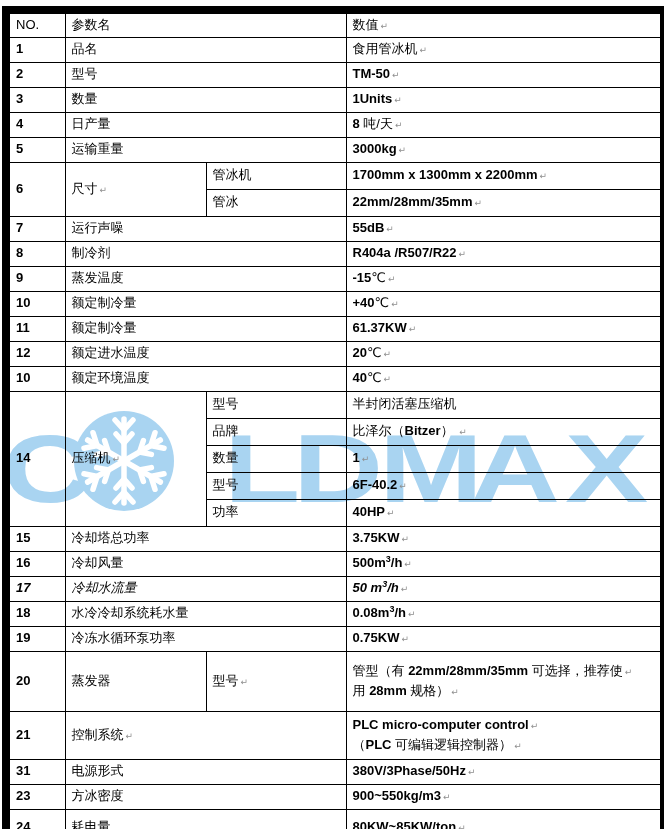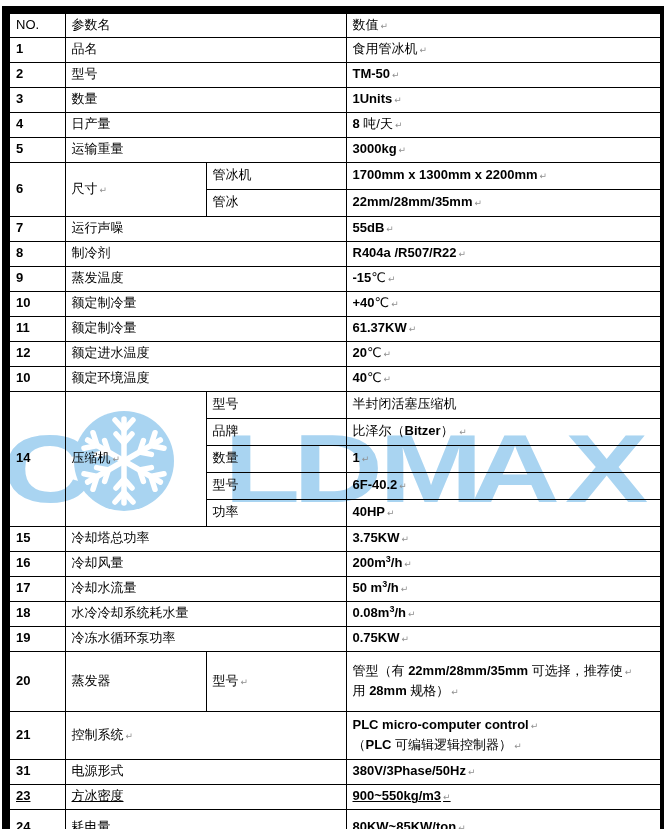--- a/index.html
+++ b/index.html
@@ -171,23 +171,23 @@
         <td><span class="b">40HP</span><span class="mark">↵</span></td>
       </tr>
       <tr style="height: 25px;">
         <td class="no"><span class="b">15</span></td>
         <td colspan="2"><span>冷却塔总功率</span></td>
         <td><span class="b">3.75KW</span><span class="mark">↵</span></td>
       </tr>
       <tr style="height: 25px;">
         <td class="no"><span class="b">16</span></td>
         <td colspan="2"><span>冷却风量</span></td>
-        <td><span class="b">200m</span><span><sup>3</sup></span><span class="b">/h</span><span class="mark">↵</span></td>
-      </tr>
-      <tr style="height: 25px;">
+        <td><span class="b">500m</span><span><sup>3</sup></span><span class="b">/h</span><span class="mark">↵</span></td>
+      </tr>
+      <tr style="height: 25px; font-style: italic;">
         <td class="no"><span class="b">17</span></td>
         <td colspan="2"><span>冷却水流量</span></td>
         <td><span class="b">50 m</span><span><sup>3</sup></span><span class="b">/h</span><span class="mark">↵</span></td>
       </tr>
       <tr style="height: 25px;">
         <td class="no"><span class="b">18</span></td>
         <td colspan="2"><span>水冷冷却系统耗水量</span></td>
         <td><span class="b">0.08m</span><span><sup>3</sup></span><span class="b">/h</span><span class="mark">↵</span></td>
       </tr>
       <tr style="height: 25px;">
@@ -204,21 +204,21 @@
       <tr style="height: 48px;">
         <td class="no"><span class="b">21</span></td>
         <td colspan="2"><span>控制系统</span><span class="mark">↵</span></td>
         <td><span class="b">PLC micro-computer control</span><span class="mark">↵</span><br><span>（</span><span class="b">PLC</span><span> 可编辑逻辑控制器）</span><span class="mark">↵</span></td>
       </tr>
       <tr style="height: 25px;">
         <td class="no"><span class="b">31</span></td>
         <td colspan="2"><span>电源形式</span></td>
         <td><span class="b">380V/3Phase/50Hz</span><span class="mark">↵</span></td>
       </tr>
-      <tr style="height: 25px; text-decoration: underline;">
+      <tr style="height: 25px;">
         <td class="no"><span class="b">23</span></td>
         <td colspan="2"><span>方冰密度</span></td>
         <td><span class="b">900~550kg/m3</span><span class="mark">↵</span></td>
       </tr>
       <tr style="height: 40px;">
         <td class="no"><span class="b">24</span></td>
         <td colspan="2"><span>耗电量</span></td>
         <td><span class="b">80KW~85KW/ton</span><span class="mark">↵</span></td>
       </tr>
     </tbody>

